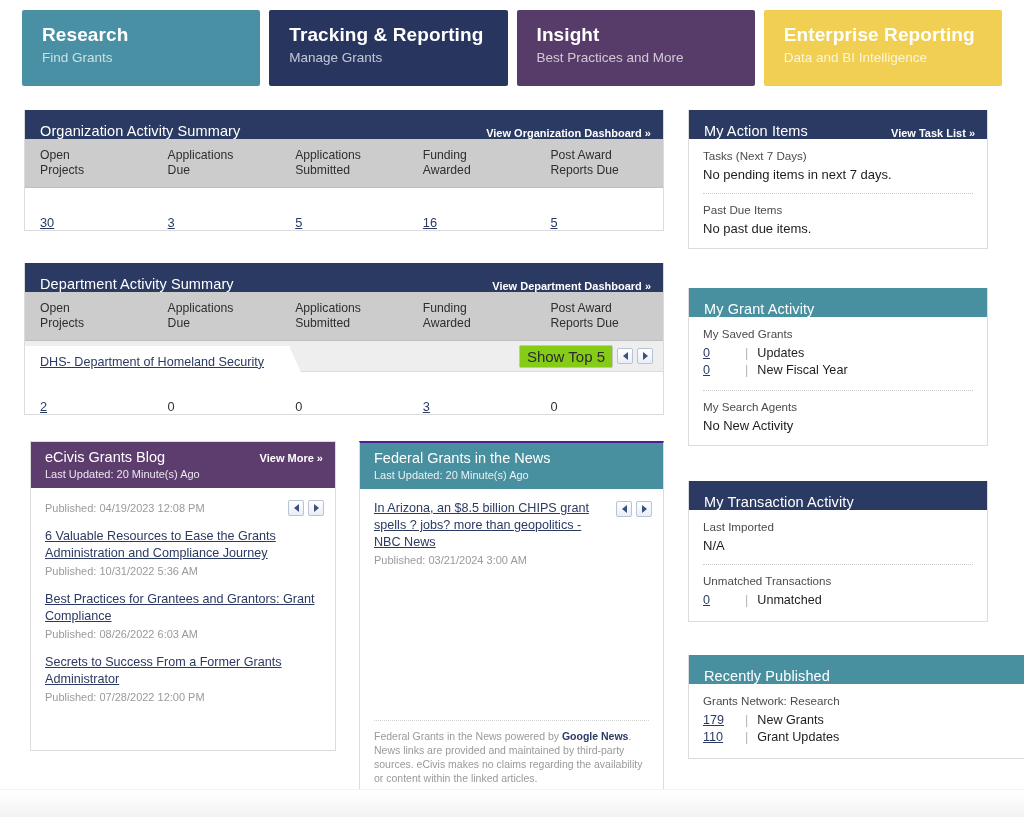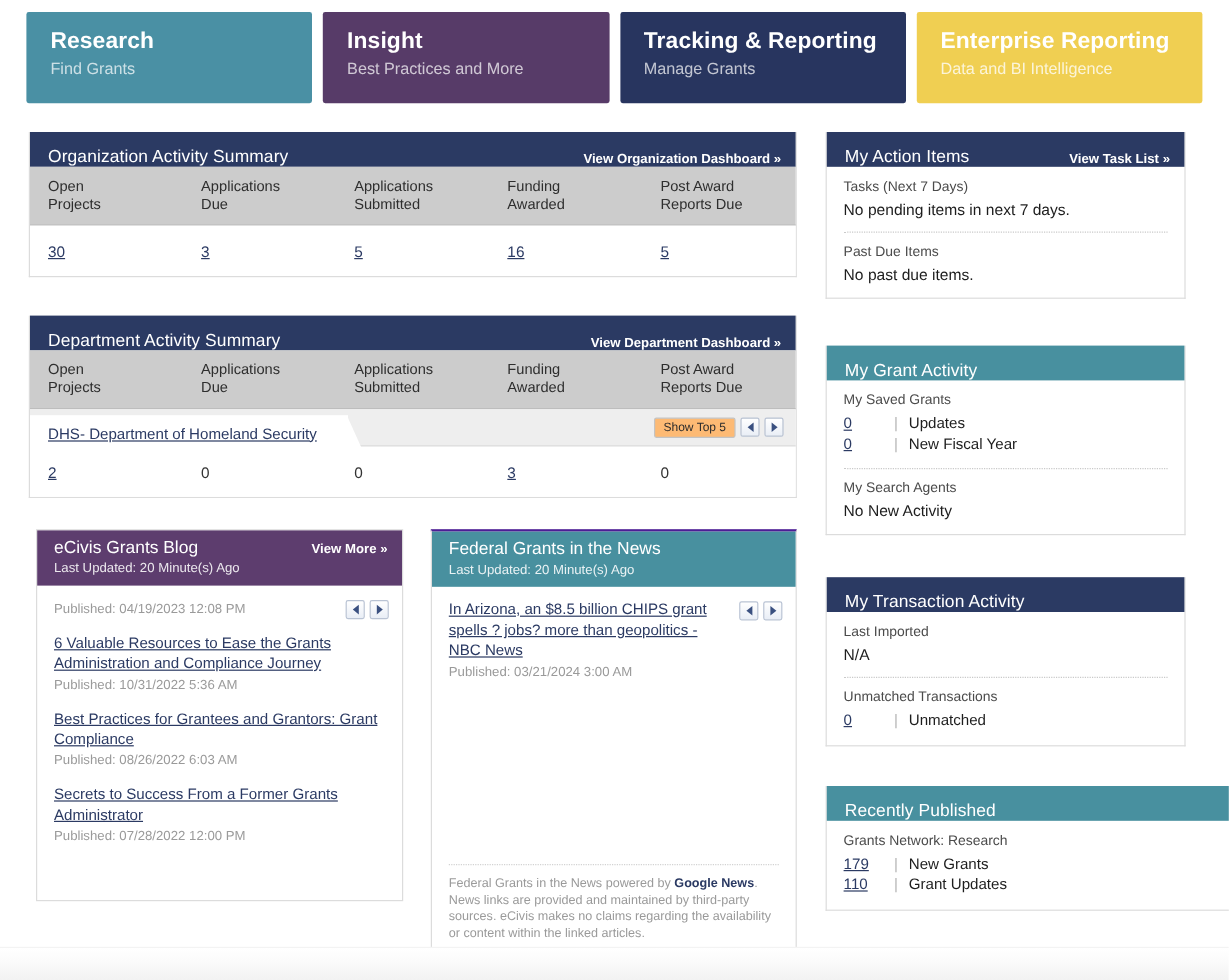--- a/index.html
+++ b/index.html
@@ -104,21 +104,21 @@
     flex: 1;
     padding: 9px 0 9px 15px;
     font-size: 12.2px;
     color: #2e2e2e;
     line-height: 15px;
   }
   .sum-vals {
     display: flex;
     background: #ffffff;
     height: 42px;
-    align-items: center;
+    align-items: flex-end;
   }
   .sum-vals .cell {
     flex: 1;
     padding-left: 15px;
     font-size: 12.8px;
     color: #2c2c2c;
   }
   .sum-vals .cell a {
     color: #2b3a63;
     text-decoration: underline;
@@ -162,23 +162,23 @@
     cursor: pointer;
   }
   .dept-controls {
     margin-left: auto;
     display: flex;
     align-items: center;
     gap: 4px;
     padding-right: 10px;
   }
   .show-top {
-    font-size: 10px;
+    font-size: 15px;
     color: #2c2c2c;
-    background: #fdba74;
+    background: #84cc16;
     border: 1px solid #c3c3c3;
     border-radius: 2px;
     padding: 2px 7px;
     cursor: pointer;
     white-space: nowrap;
   }
   .arrow-btn {
     width: 16px; height: 16px;
     background: linear-gradient(#ffffff, #e9eef6);
     border: 1px solid #b9c3d4;
@@ -280,27 +280,27 @@
 </head>
 <body>
 
 <div class="page">
 
   <div class="tiles">
     <div class="tile teal">
       <div class="tile-title">Research</div>
       <div class="tile-sub">Find Grants</div>
     </div>
+    <div class="tile navy">
+      <div class="tile-title">Tracking &amp; Reporting</div>
+      <div class="tile-sub">Manage Grants</div>
+    </div>
     <div class="tile purple">
       <div class="tile-title">Insight</div>
       <div class="tile-sub">Best Practices and More</div>
-    </div>
-    <div class="tile navy">
-      <div class="tile-title">Tracking &amp; Reporting</div>
-      <div class="tile-sub">Manage Grants</div>
     </div>
     <div class="tile gold">
       <div class="tile-title">Enterprise Reporting</div>
       <div class="tile-sub">Data and BI Intelligence</div>
     </div>
   </div>
 
   <div class="panel" style="top:110px; left:24px; width:640px;">
     <div class="panel-head navy">
       <h2>Organization Activity Summary</h2>

